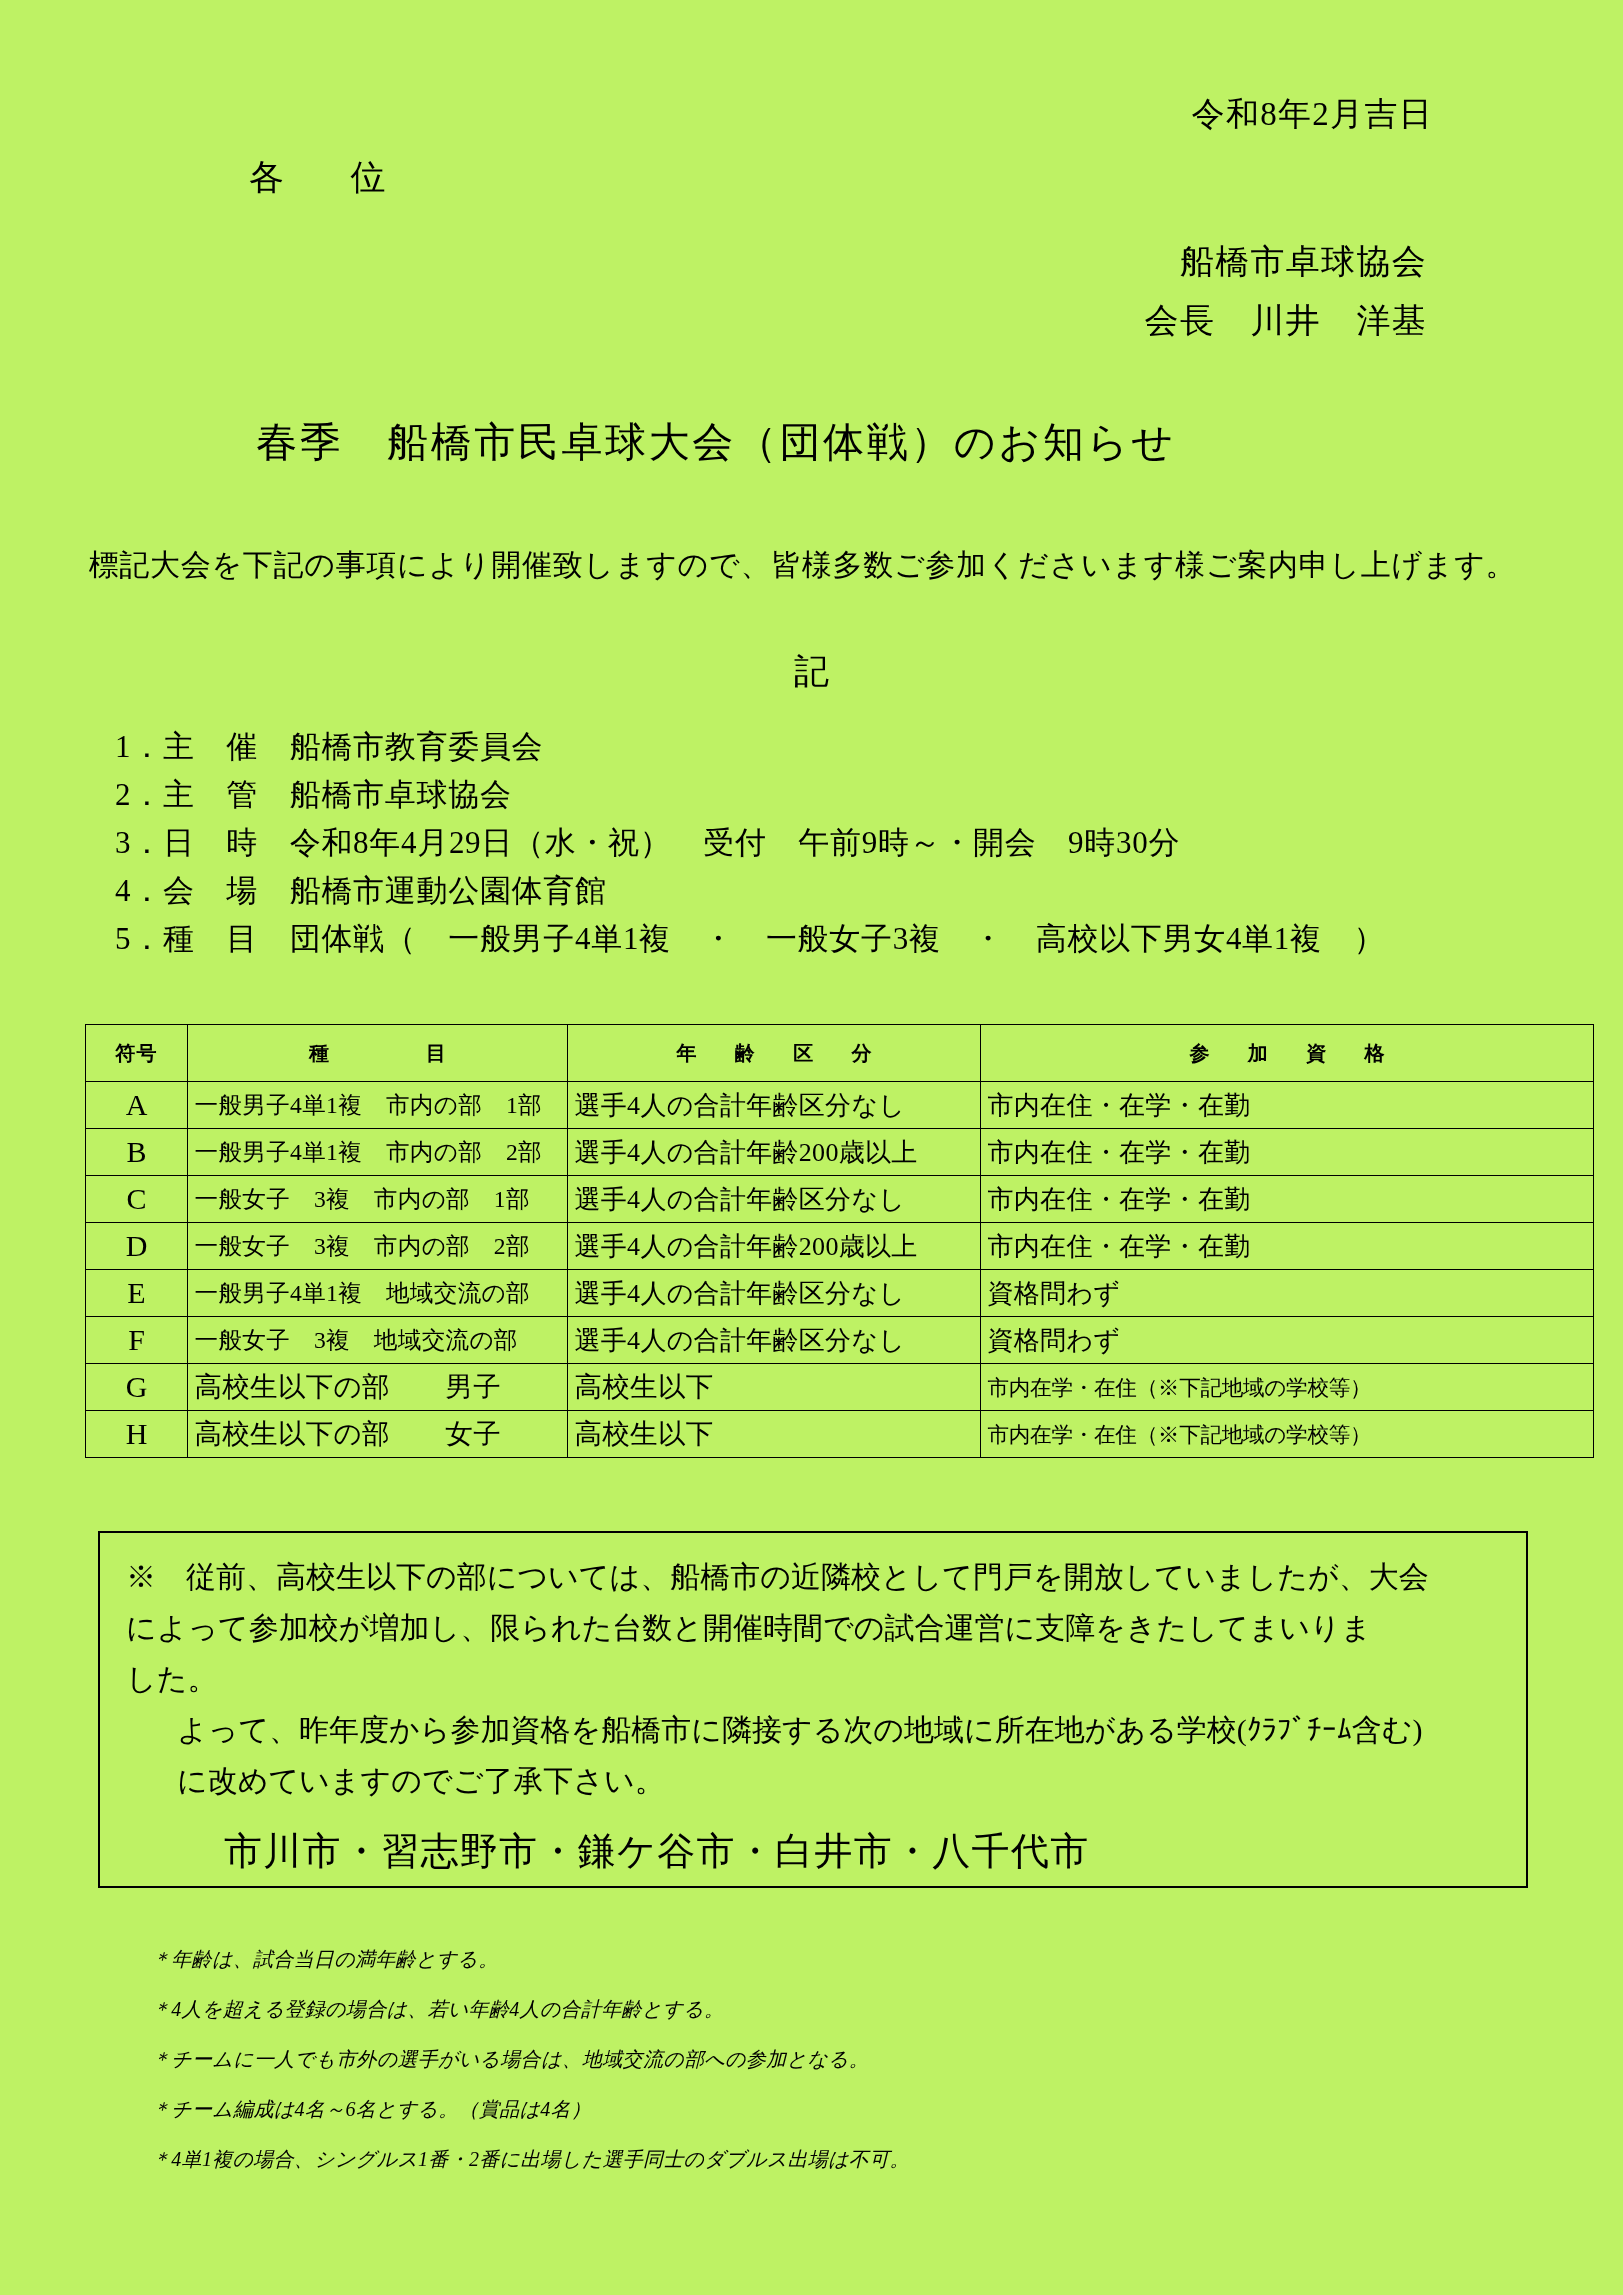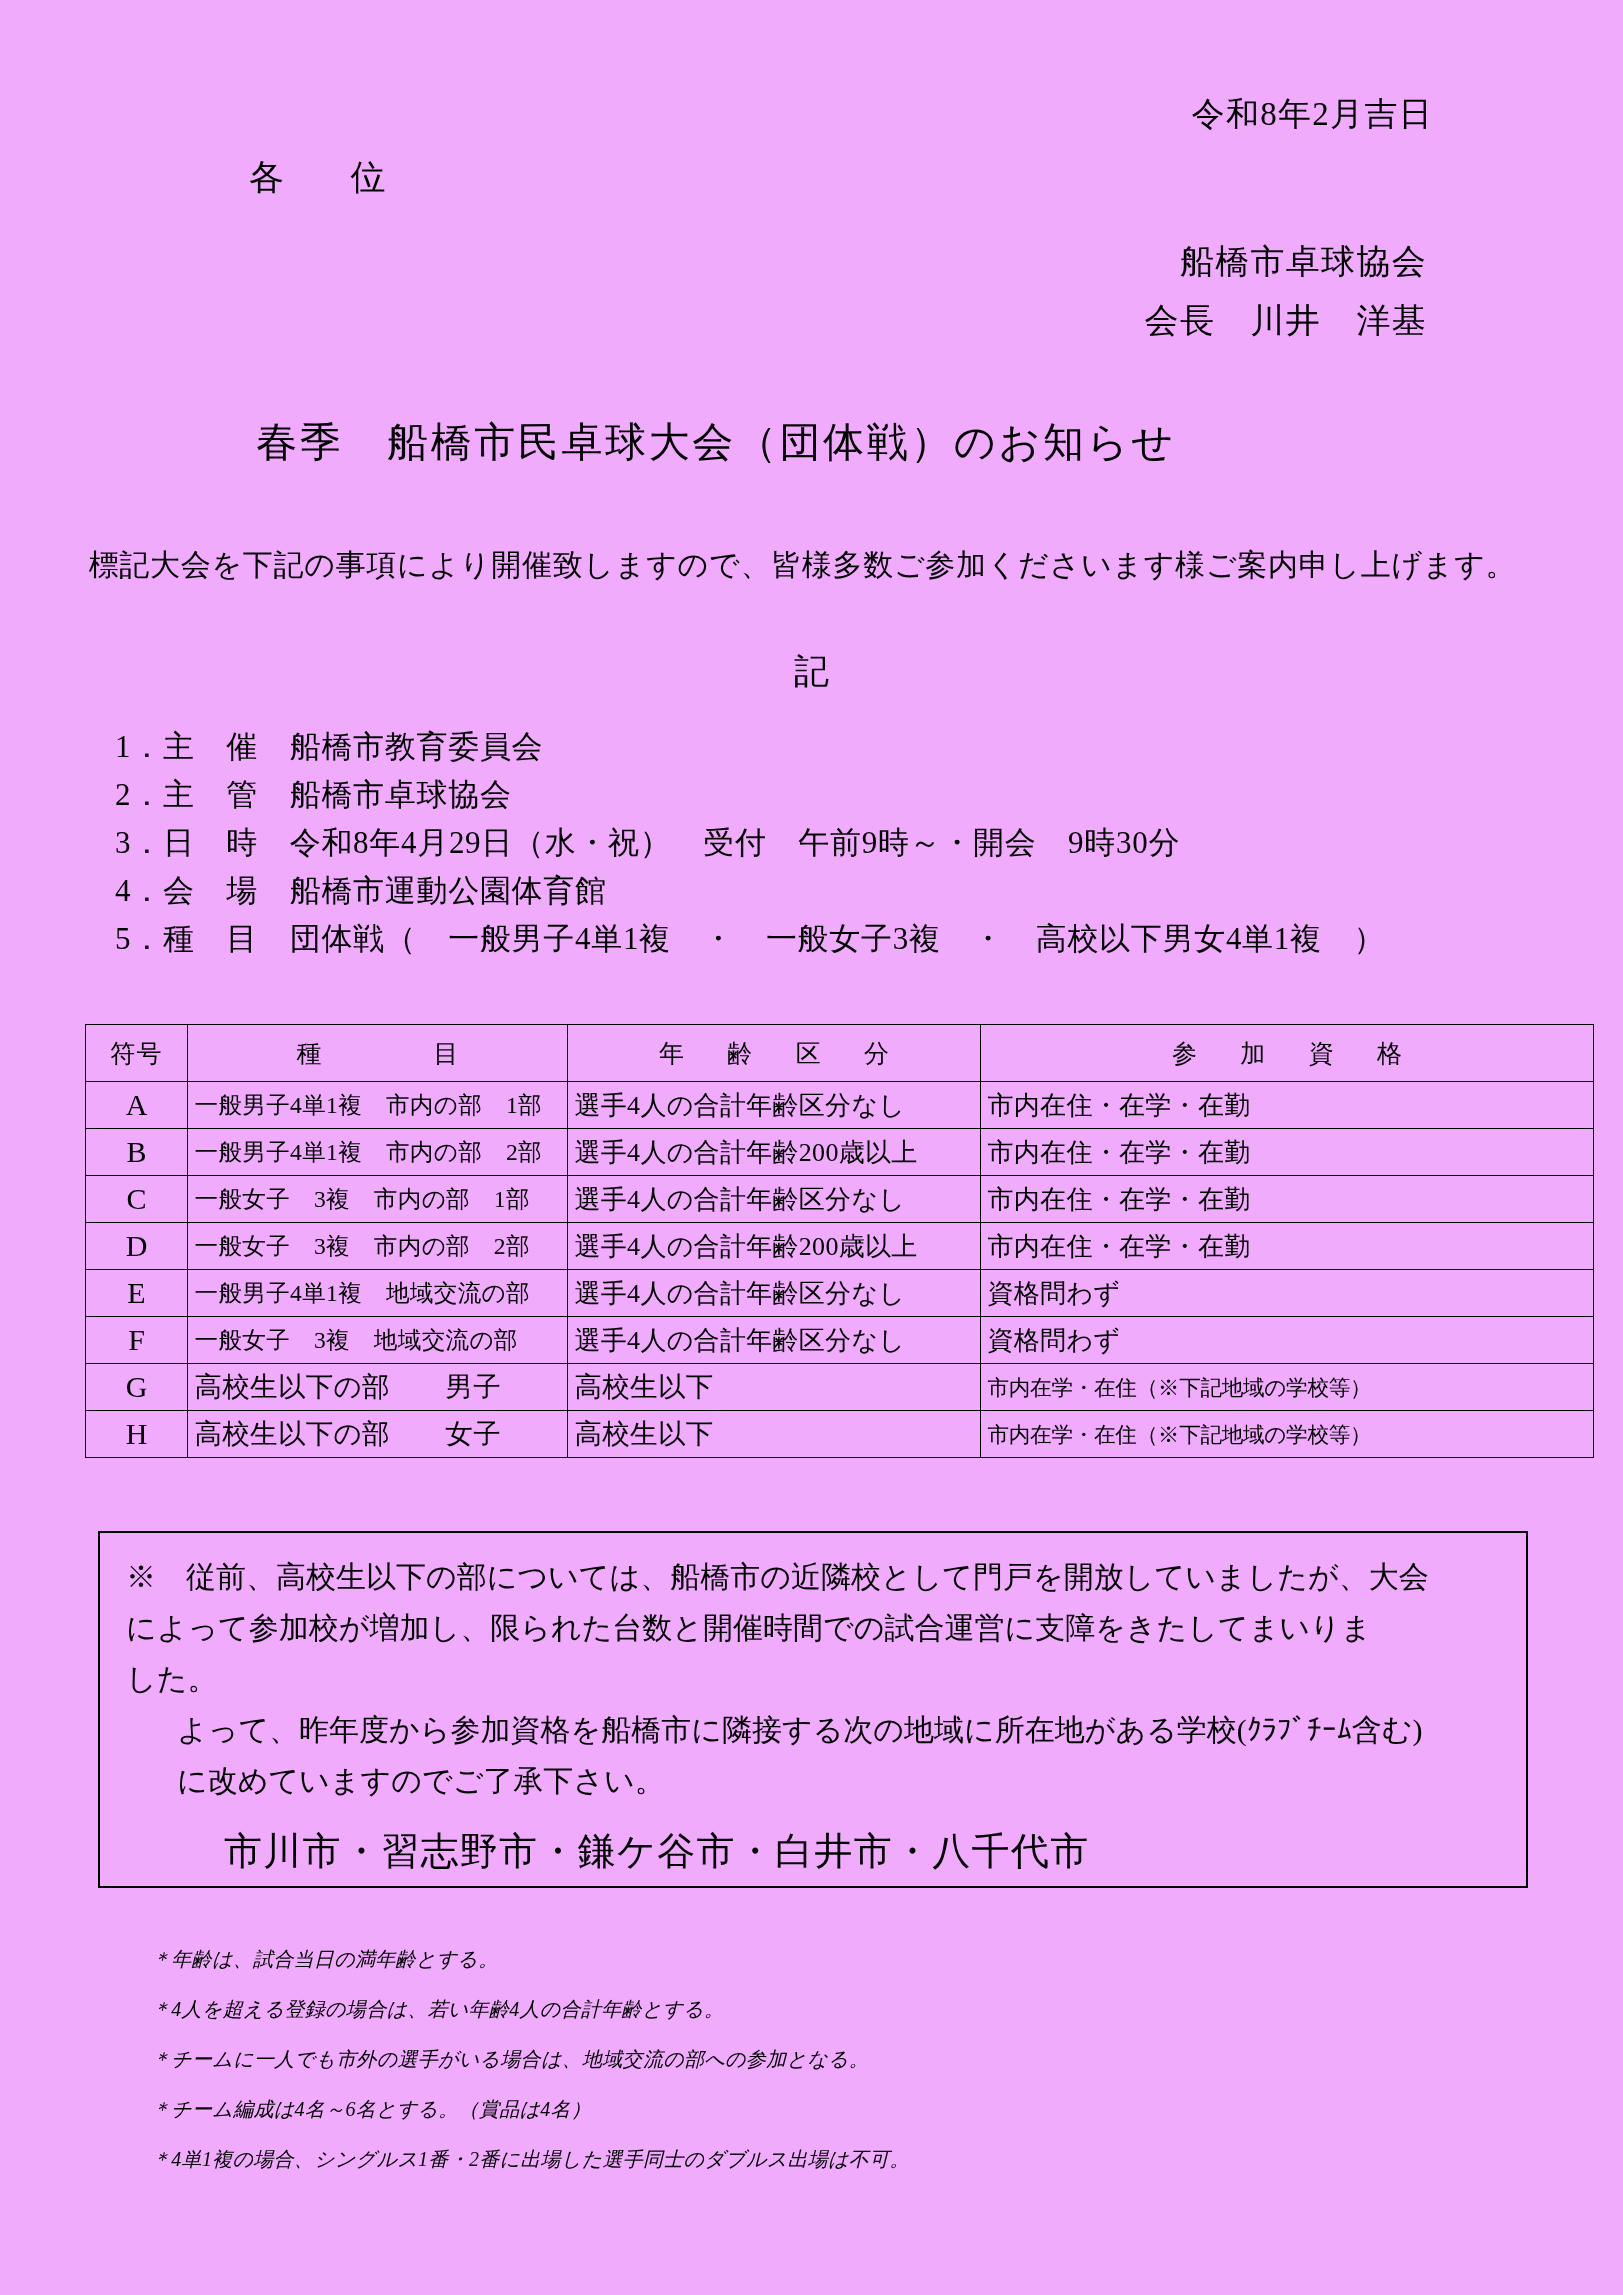--- a/index.html
+++ b/index.html
@@ -9,21 +9,21 @@
     background: #ffffff;
   }
   body {
     font-family: "Liberation Serif", "DejaVu Serif", serif;
     color: #000000;
   }
   .page {
     position: relative;
     width: 1623px;
     height: 2295px;
-    background: #f0abfc;
+    background: #bef264;
     box-sizing: border-box;
     overflow: hidden;
   }
 
   
   .t { position: absolute; white-space: pre; line-height: 1.0; }
 
   
   .date-line {
     top: 98px; right: 190px;
@@ -100,24 +100,25 @@
     table-layout: fixed;
   }
   .cat-table td, .cat-table th {
     border: 1.3px solid #000000;
     padding: 0 6.5px;
     vertical-align: middle;
     font-weight: normal;
   }
   .cat-table thead th {
     height: 56px;
-    font-size: 25px;
+    font-size: 20px;
     text-align: center;
     letter-spacing: 9.2px;
     text-indent: 9.2px;
+    font-weight: bold;
   }
   .cat-table thead th.h-sym { letter-spacing: 1.3px; text-indent: 0; }
   .cat-table tbody td { height: 46px; }
   .col-sym   { width: 88px;  text-align: center; font-size: 30px; }
   .col-kind  { width: 366px;  font-size: 23.6px; letter-spacing: 0.3px; }
   .col-age   { width: 399px;  font-size: 26px; letter-spacing: 0.3px; }
   .col-elig  { width: 599px;  font-size: 26px; letter-spacing: 0.3px; }
   .col-kind.big { font-size: 27.5px; }
   .col-age.big  { font-size: 27.5px; }
   .col-elig.small { font-size: 21.6px; letter-spacing: -0.3px; }

